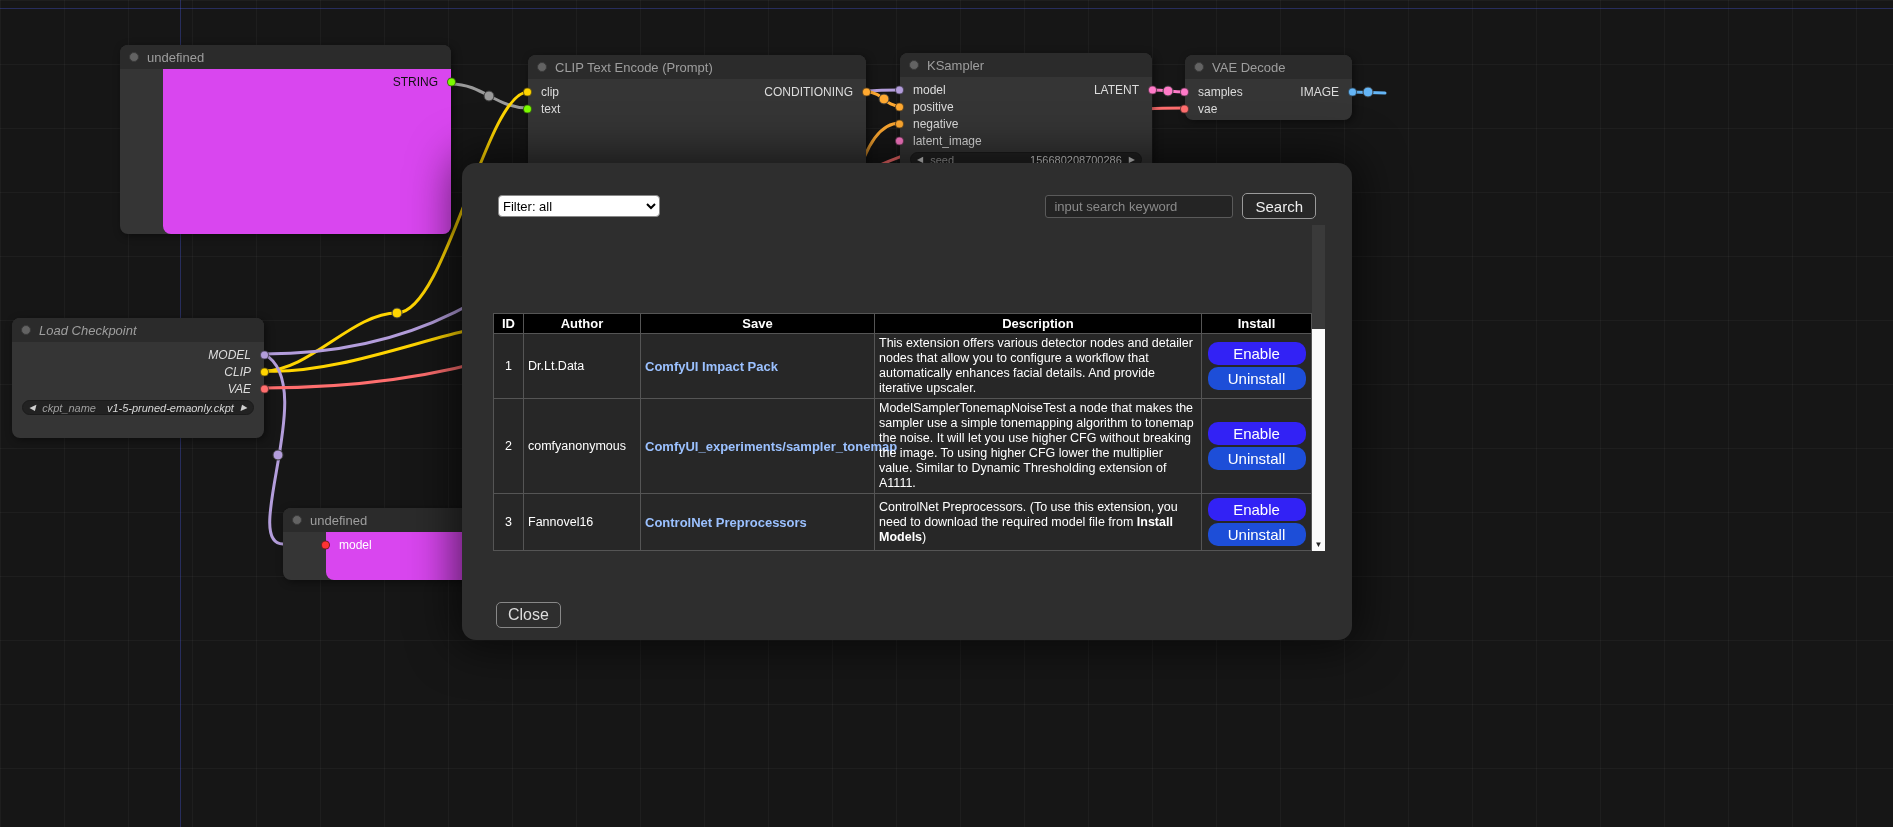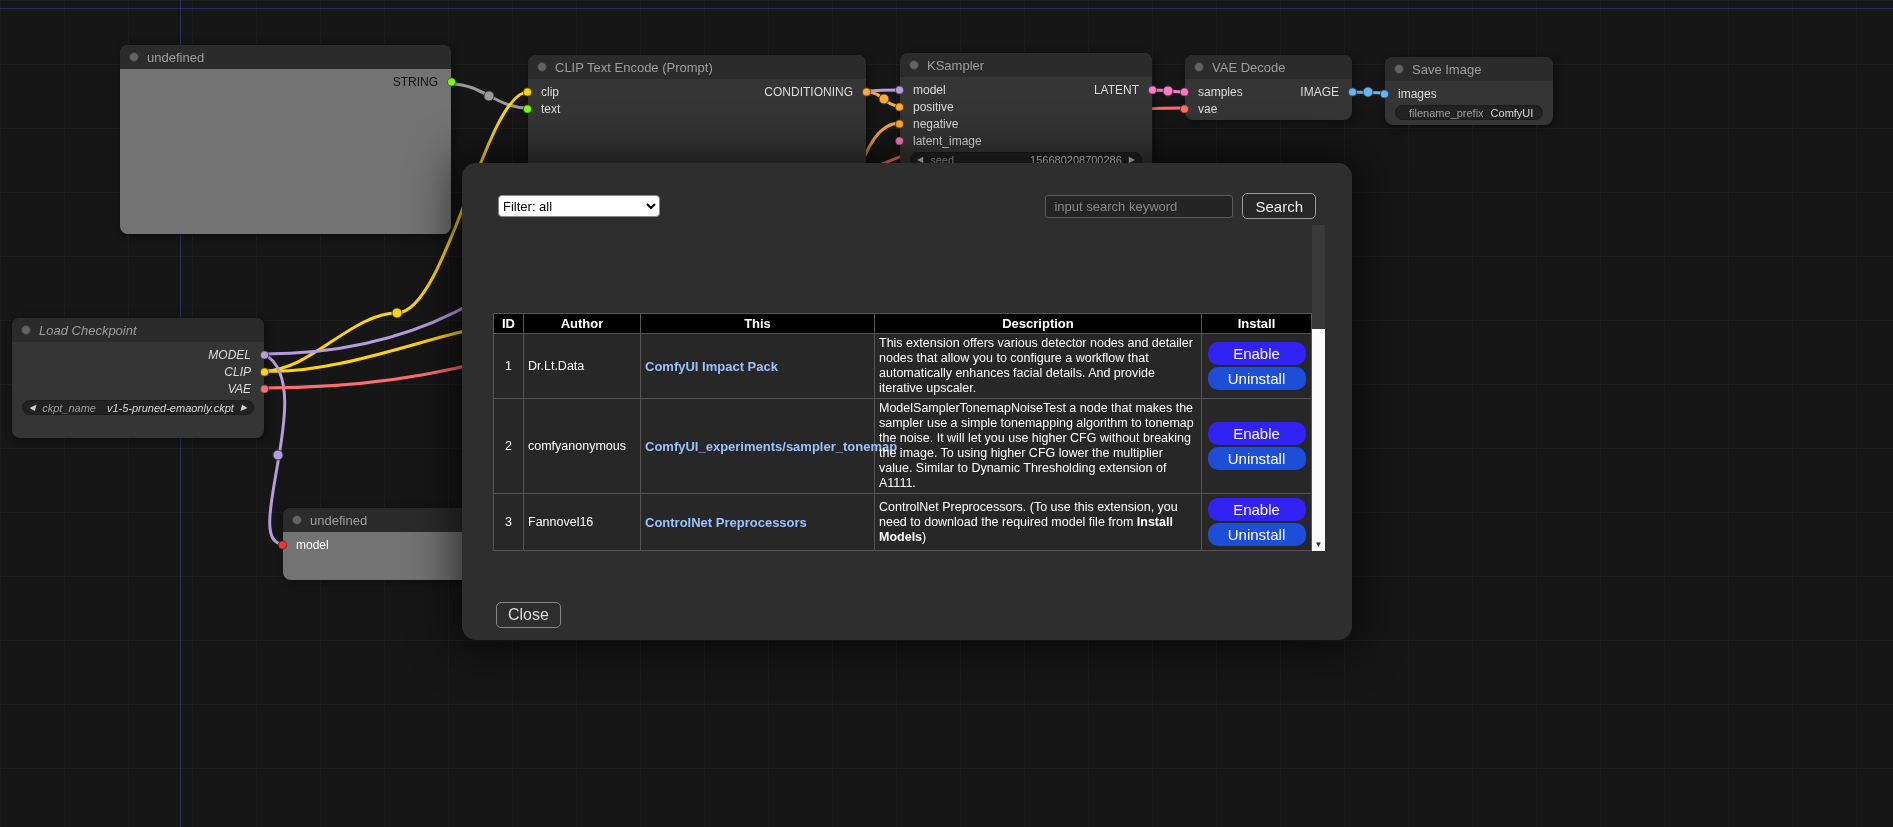--- a/index.html
+++ b/index.html
@@ -29,21 +29,21 @@
     box-shadow: 2px 2px 8px rgba(0,0,0,0.45);
     color:#ccc; font-size:12px;
   }
   .nhead {
     height:24px; background:#2b2b2b; border-radius:8px 8px 0 0;
     display:flex; align-items:center; gap:8px; padding:0 9px;
   }
   .hdot { width:10px; height:10px; border-radius:50%; background:#636363; border:1px solid #3a3a3a; flex:0 0 auto; }
   .ntitle { color:#9e9e9e; font-size:13px; white-space:nowrap; overflow:hidden; text-overflow:ellipsis; }
   .nbody { position:relative; padding:4px 0 6px 0; border-radius:0 0 8px 8px; }
-  .nbody.error { background:#737373; }
+  .nbody.error { background:#d946ef;margin-left:43px; }
   .slot { position:relative; height:17px; display:flex; align-items:center; padding:0 13px; }
   .slot-label { color:#dcdcdc; font-size:12px; }
   .slot-label.out { margin-left:auto; }
   .slot-label.dark { color:#111; }
   .port {
     position:absolute; width:9px; height:9px; border-radius:50%;
     border:1px solid rgba(20,20,20,0.6); top:50%; transform:translateY(-50%);
   }
   .port.in  { left:-5px; }
   .port.out { right:-5px; }
@@ -220,36 +220,20 @@
         <span class="slot-label out">IMAGE</span>
         <span class="port out p-image"></span>
       </div>
       <div class="slot">
         <span class="port in p-vae"></span>
         <span class="slot-label">vae</span>
       </div>
     </div>
   </div>
 
-  <div class="node" style="left:1385px; top:57px; width:168px; height:68px;">
-    <div class="nhead">
-      <span class="hdot"></span>
-      <span class="ntitle">Save Image</span>
-    </div>
-    <div class="nbody">
-      <div class="slot">
-        <span class="port in p-image"></span>
-        <span class="slot-label">images</span>
-      </div>
-      <div class="widget">
-        <span class="wlabel">filename_prefix</span>
-        <span class="wvalue">ComfyUI</span>
-      </div>
-    </div>
-  </div>
 
   <div class="node" style="left:12px; top:318px; width:252px; height:120px;font-style:italic;">
     <div class="nhead">
       <span class="hdot"></span>
       <span class="ntitle">Load Checkpoint</span>
     </div>
     <div class="nbody">
       <div class="slot">
         <span class="slot-label out">MODEL</span>
         <span class="port out p-model"></span>
@@ -300,21 +284,21 @@
           <col class="col-id">
             <col class="col-author">
             <col class="col-name">
             <col class="col-desc">
             <col class="col-install">
         </colgroup>
         <thead>
           <tr>
             <th>ID</th>
             <th>Author</th>
-            <th>This</th>
+            <th>Save</th>
             <th>Description</th>
             <th>Install</th>
           </tr>
         </thead>
         <tbody>
           <tr>
             <td class="c-id">1</td>
             <td class="c-author">Dr.Lt.Data</td>
             <td class="c-name">
               <a>ComfyUI Impact Pack</a>

